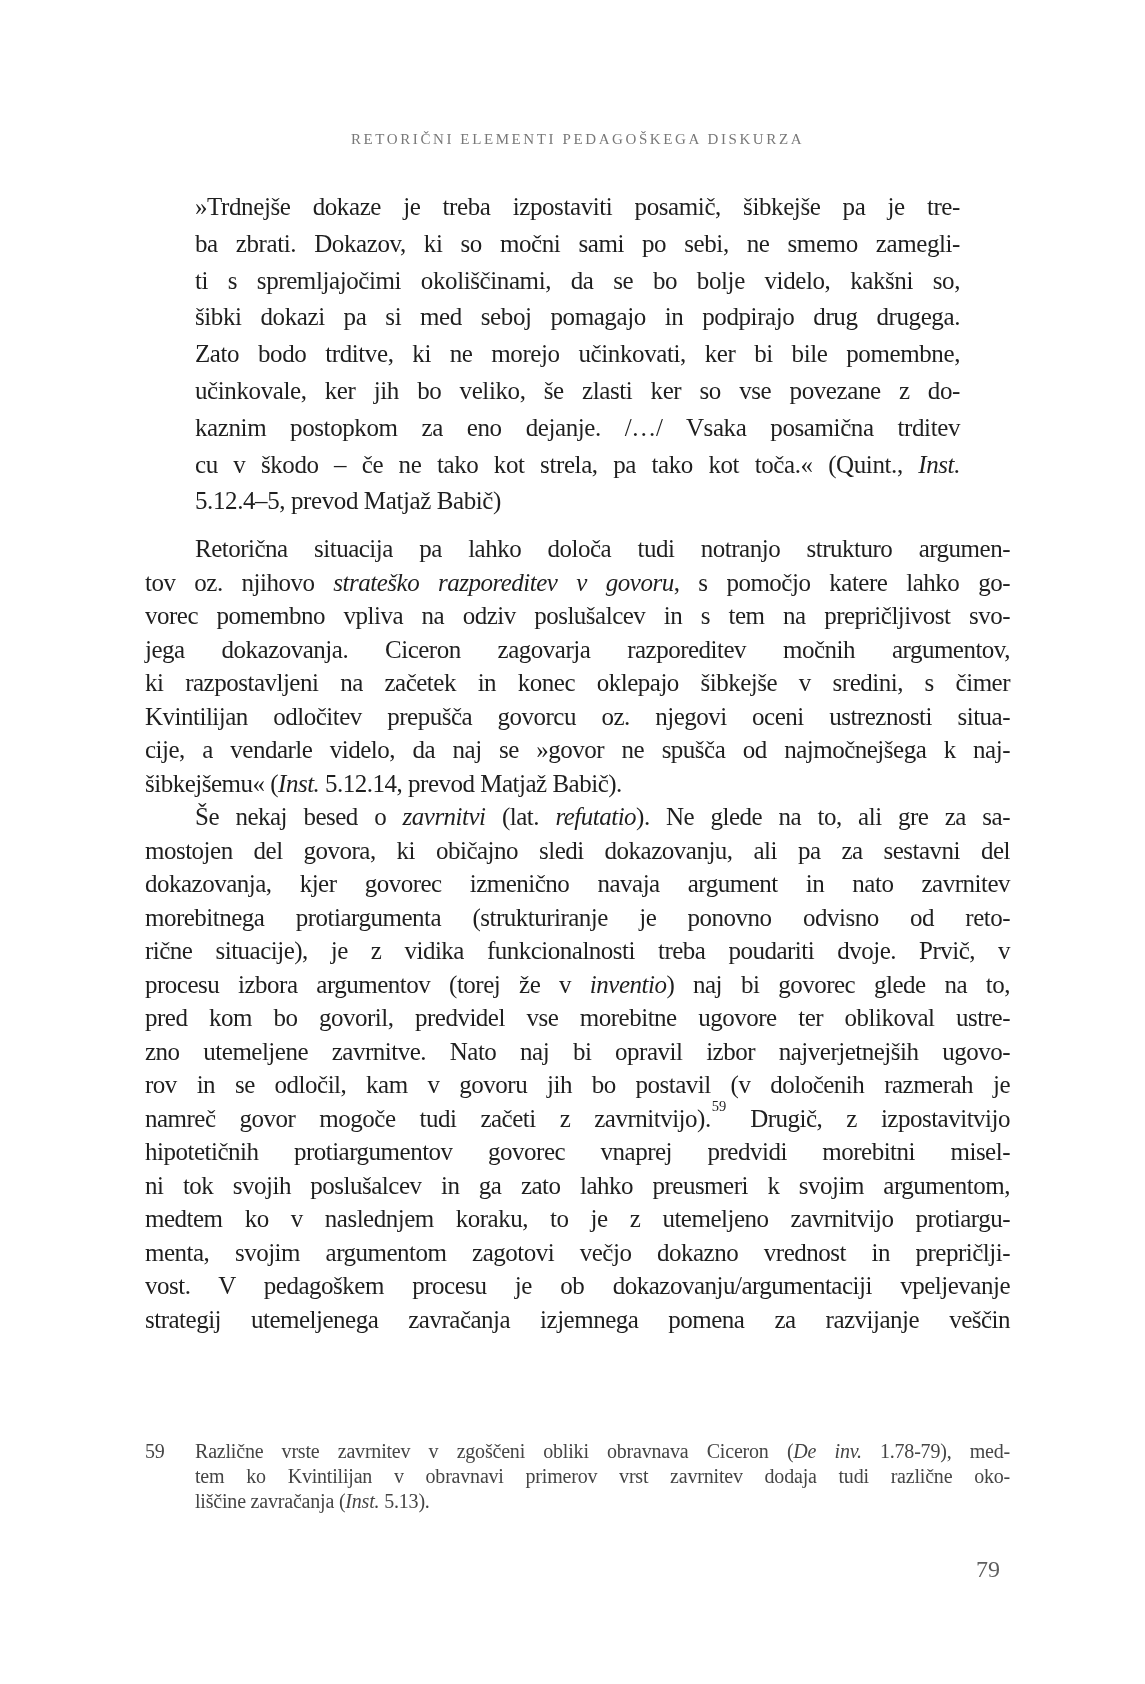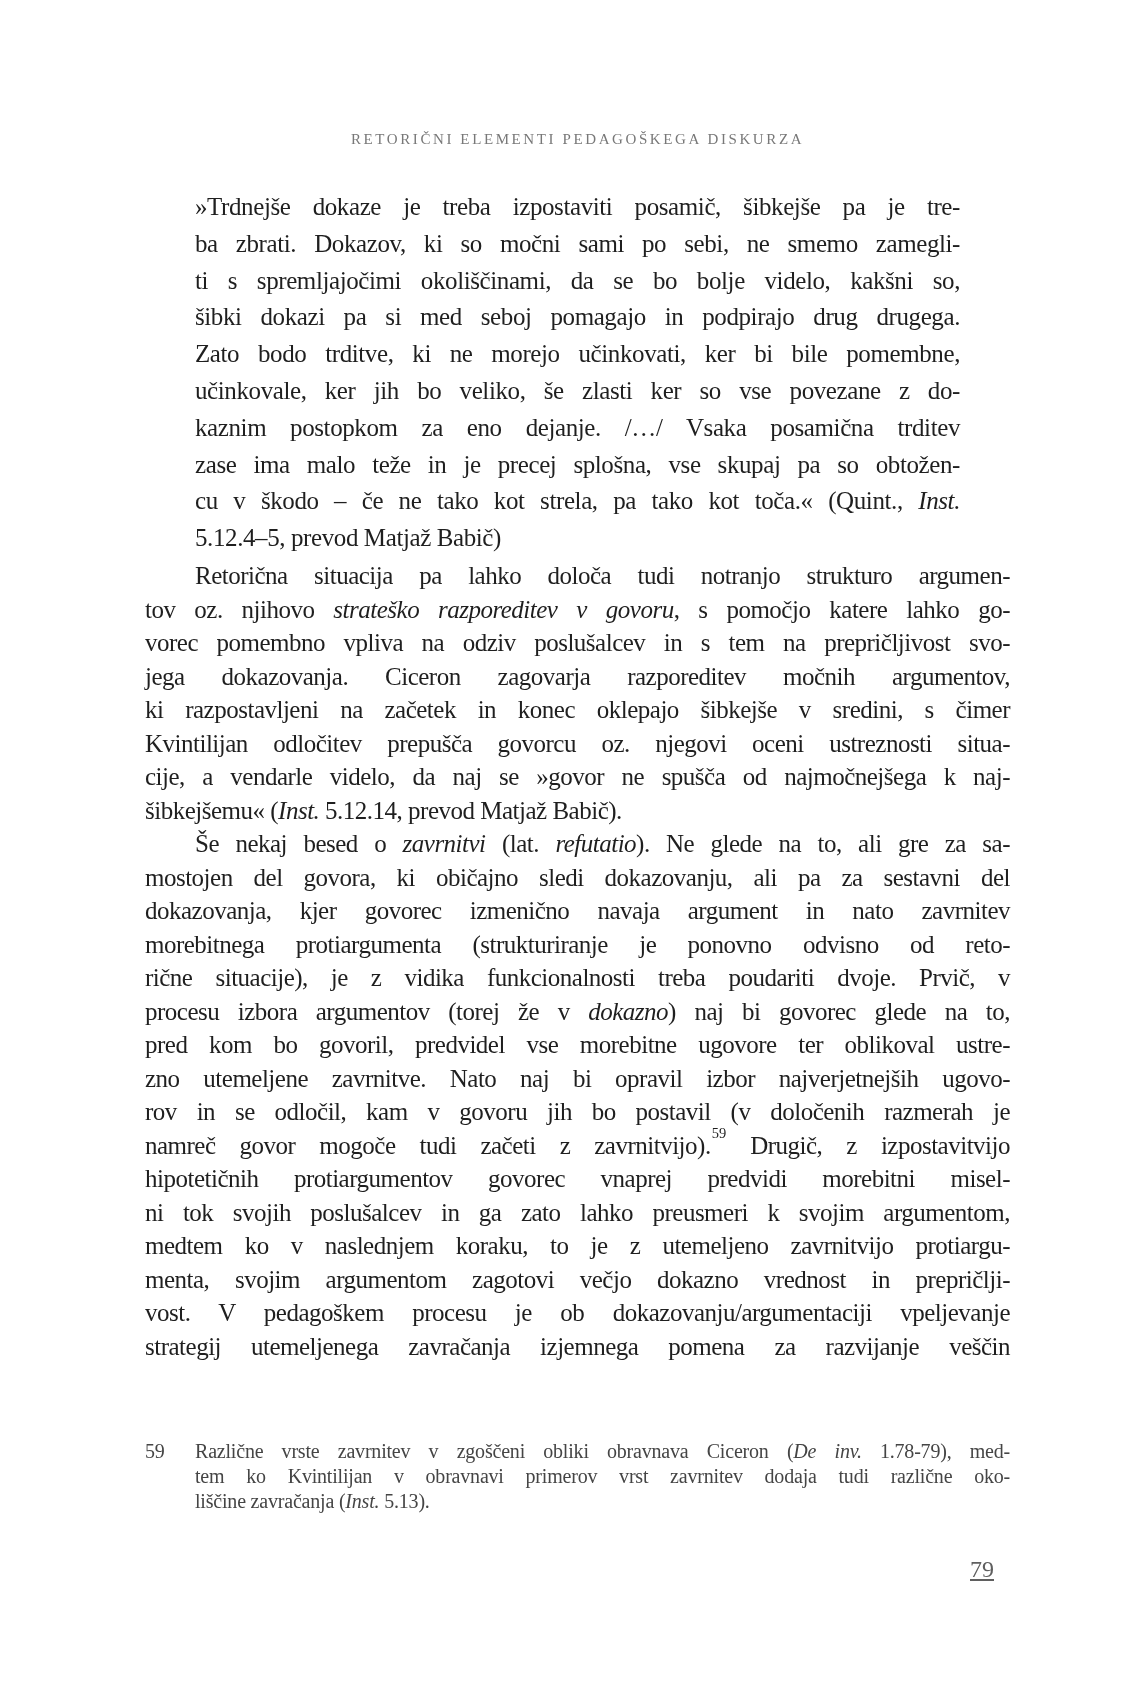--- a/index.html
+++ b/index.html
@@ -24,21 +24,21 @@
   }
   .quote-block {
     position: absolute;
     left: 195px; top: 189px; width: 765px;
     font-size: 25px;
     line-height: 36.8px;
     letter-spacing: -0.4px;
   }
   .body-text {
     position: absolute;
-    left: 145px; top: 559px; width: 865px;
+    left: 145px; top: 532px; width: 865px;
     font-size: 25px;
     line-height: 33.5px;
     letter-spacing: -0.5px;
   }
   .line {
     text-align: justify;
     text-align-last: justify;
     -moz-text-align-last: justify;
   }
   .line.last {
@@ -66,43 +66,41 @@
   .footnote-inner {
     position: relative;
     padding-left: 50px;
   }
   .footnote-number {
     position: absolute;
     left: 0; top: 0;
   }
   .page-number {
     position: absolute;
-    left: 129px; top: 1556px; width: 865px;
+    left: 135px; top: 1556px; width: 865px;
     text-align: right;
     font-size: 24px;
     color: #5f5f5f;
-    text-decoration: underline;
   }
 </style>
 </head>
 <body>
 
 <div class="page">
 
   <div class="running-header">RETORIČNI ELEMENTI PEDAGOŠKEGA DISKURZA</div>
 
   <div class="quote-block">
       <div class="line">»Trdnejše dokaze je treba izpostaviti posamič, šibkejše pa je tre-</div>
       <div class="line">ba zbrati. Dokazov, ki so močni sami po sebi, ne smemo zamegli-</div>
       <div class="line">ti s spremljajočimi okoliščinami, da se bo bolje videlo, kakšni so,</div>
       <div class="line">šibki dokazi pa si med seboj pomagajo in podpirajo drug drugega.</div>
       <div class="line">Zato bodo trditve, ki ne morejo učinkovati, ker bi bile pomembne,</div>
       <div class="line">učinkovale, ker jih bo veliko, še zlasti ker so vse povezane z do-</div>
       <div class="line">kaznim postopkom za eno dejanje. /…/ Vsaka posamična trditev</div>
-      <div class="line">zase ima malo teže in je precej splošna, vse skupaj pa so obtožen-</div>
       <div class="line">cu v škodo – če ne tako kot strela, pa tako kot toča.« (Quint., <em>Inst.</em></div>
       <div class="line last">5.12.4–5, prevod Matjaž Babič)</div>
     </div>
 
   <div class="body-text">
     <div class="paragraph indent-first">
         <div class="line">Retorična situacija pa lahko določa tudi notranjo strukturo argumen-</div>
         <div class="line">tov oz. njihovo <em>strateško razporeditev v govoru</em>, s pomočjo katere lahko go-</div>
         <div class="line">vorec pomembno vpliva na odziv poslušalcev in s tem na prepričljivost svo-</div>
         <div class="line">jega dokazovanja. Ciceron zagovarja razporeditev močnih argumentov,</div>
@@ -110,21 +108,21 @@
         <div class="line">Kvintilijan odločitev prepušča govorcu oz. njegovi oceni ustreznosti situa-</div>
         <div class="line">cije, a vendarle videlo, da naj se »govor ne spušča od najmočnejšega k naj-</div>
         <div class="line last">šibkejšemu« (<em>Inst.</em> 5.12.14, prevod Matjaž Babič).</div>
       </div>
     <div class="paragraph indent-first">
         <div class="line">Še nekaj besed o <em>zavrnitvi</em> (lat. <em>refutatio</em>). Ne glede na to, ali gre za sa-</div>
         <div class="line">mostojen del govora, ki običajno sledi dokazovanju, ali pa za sestavni del</div>
         <div class="line">dokazovanja, kjer govorec izmenično navaja argument in nato zavrnitev</div>
         <div class="line">morebitnega protiargumenta (strukturiranje je ponovno odvisno od reto-</div>
         <div class="line">rične situacije), je z vidika funkcionalnosti treba poudariti dvoje. Prvič, v</div>
-        <div class="line">procesu izbora argumentov (torej že v <em>dokazno</em>) naj bi govorec glede na to,</div>
+        <div class="line">procesu izbora argumentov (torej že v <em>inventio</em>) naj bi govorec glede na to,</div>
         <div class="line">pred kom bo govoril, predvidel vse morebitne ugovore ter oblikoval ustre-</div>
         <div class="line">zno utemeljene zavrnitve. Nato naj bi opravil izbor najverjetnejših ugovo-</div>
         <div class="line">rov in se odločil, kam v govoru jih bo postavil (v določenih razmerah je</div>
         <div class="line">namreč govor mogoče tudi začeti z zavrnitvijo).<sup>59</sup> Drugič, z izpostavitvijo</div>
         <div class="line">hipotetičnih protiargumentov govorec vnaprej predvidi morebitni misel-</div>
         <div class="line">ni tok svojih poslušalcev in ga zato lahko preusmeri k svojim argumentom,</div>
         <div class="line">medtem ko v naslednjem koraku, to je z utemeljeno zavrnitvijo protiargu-</div>
         <div class="line">menta, svojim argumentom zagotovi večjo dokazno vrednost in prepričlji-</div>
         <div class="line">vost. V pedagoškem procesu je ob dokazovanju/argumentaciji vpeljevanje</div>
         <div class="line">strategij utemeljenega zavračanja izjemnega pomena za razvijanje veščin</div>

